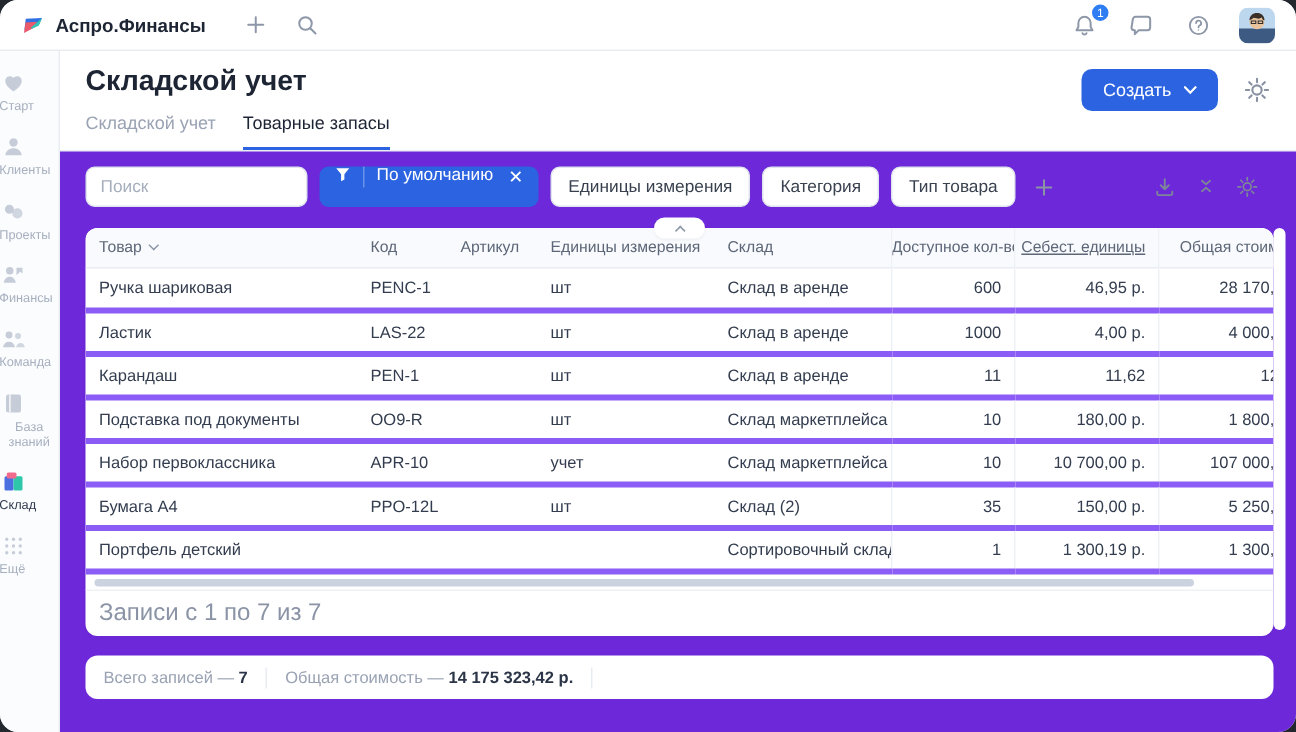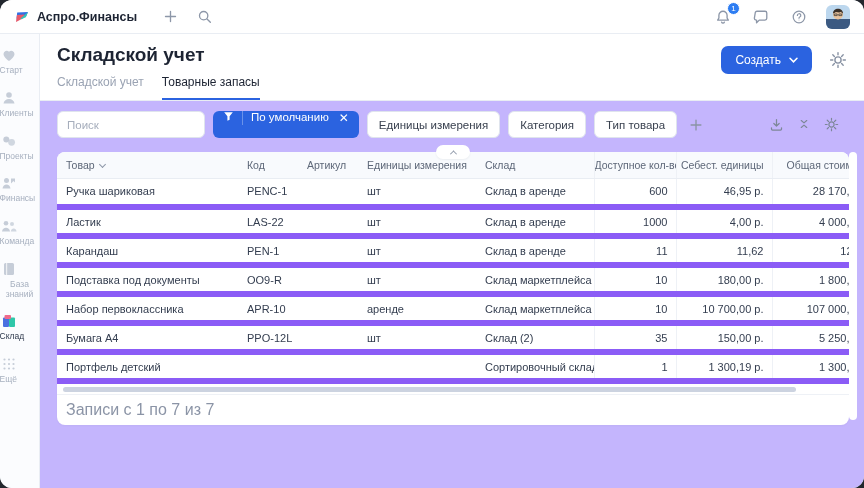--- a/index.html
+++ b/index.html
@@ -32,21 +32,21 @@
   .page-head { background:#fff; border-bottom:1px solid #e9edf3; padding:10px 17px 0 17px; display:flex; justify-content:space-between; flex:0 0 auto; }
   .page-title { font-size:19px; font-weight:bold; color:#1d2433; margin-bottom:9px; }
   .tabs { display:flex; gap:18px; }
   .tab { font-size:12px; color:#9aa3b3; padding-bottom:9px; cursor:pointer; border-bottom:2px solid transparent; }
   .tab.active { color:#1d2433; border-bottom-color:#2b63e0; }
   .head-right { display:flex; align-items:flex-start; gap:17px; padding-top:2px; }
   .btn-create { background:#2b63e0; color:#fff; border:none; border-radius:7px; height:28px; padding:0 14px; font-size:12px; font-family:inherit; display:flex; align-items:center; gap:8px; cursor:pointer; }
   .head-gear { color:#8892a3; margin-top:5px; cursor:pointer; }
 
   
-  .body { flex:1; background:#c4b5fd; padding:10px 4px 0 17px; position:relative; min-height:0; }
+  .body { flex:1; background:#6d28d9; padding:10px 4px 0 17px; position:relative; min-height:0; }
   .filter-row { display:flex; align-items:center; gap:8px; height:27px; margin-bottom:14px; width:792px; }
   .search-input { width:148px; height:27px; border:1px solid #dfe4ed; border-radius:6px; background:#fff; padding:0 9px; font-size:11.5px; font-family:inherit; color:#39414f; outline:none; }
   .search-input::placeholder { color:#a6aebc; }
   .chip { background:#2b63e0; color:#fff; border-radius:6px; height:27px; display:flex; padding:0 10px; gap:8px; font-size:11.5px; cursor:pointer; }
   .chip .sep { width:1px; height:14px; background:rgba(255,255,255,.3); }
   .chip .x { font-size:12px; cursor:pointer; margin-left:2px; }
   .fbtn { height:27px; background:#fff; border:1px solid #dfe4ed; border-radius:6px; padding:0 11px; font-size:11.5px; font-family:inherit; color:#39414f; cursor:pointer; }
   .plus-filter { color:#8a94a4; margin-left:3px; cursor:pointer; display:flex; }
   .filter-spacer { flex:1; }
   .view-icons { display:flex; gap:13px; color:#7d8798; margin-right:10px; }
@@ -54,21 +54,21 @@
 
   
   .table-wrap { position:relative; width:792px; }
   .collapse-pill { position:absolute; top:-7px; left:50%; margin-left:-17px; width:34px; height:14px; background:#fff; border-radius:7px; display:flex; align-items:center; justify-content:center; z-index:2; cursor:pointer; box-shadow:0 1px 2px rgba(40,50,70,.06); }
   .chev { display:inline-block; width:5px; height:5px; border-right:1.4px solid #8d97a8; border-bottom:1.4px solid #8d97a8; }
   .chev.up { transform:rotate(-135deg) translate(-1px,-1px); }
   .chev.down { transform:rotate(45deg); margin-left:5px; margin-bottom:2px; border-color:#8d97a8; }
   .table-card { background:#fff; border-radius:8px; overflow:hidden; width:792px; box-shadow:0 1px 2px rgba(40,50,70,.04); }
   table { table-layout:fixed; width:825px; border-collapse:collapse; }
   th { height:26px; background:#f8fafd; font-weight:normal; font-size:10.5px; color:#5d6778; text-align:left; padding:0 0 0 9px; border-bottom:1px solid #e9edf3; white-space:nowrap; overflow:hidden; cursor:pointer; }
-  td { height:29px; font-size:11px; color:#333d4f; padding:0 0 0 9px; border-bottom:6px solid #8b5cf6; white-space:nowrap; overflow:hidden; }
+  td { height:29px; font-size:11px; color:#333d4f; padding:0 0 0 9px; border-bottom:4px solid #8b5cf6; white-space:nowrap; overflow:hidden; }
   th.num, td.num { text-align:right; padding:0 8px 0 0; border-left:1px solid #eef1f6; }
   tr.data-row { cursor:pointer; }
   .hscroll { height:10px; display:flex; align-items:center; padding:0 6px; }
   .hscroll .thumb { height:5px; width:94%; background:#ccd3e0; border-radius:3px; cursor:pointer; }
   .table-footer { height:31px; display:flex; align-items:center; padding:0 9px; font-size:16px; color:#8b94a6; border-top:1px solid #eef1f6; }
 
   .vscroll { position:absolute; right:7px; top:51px; width:8px; height:268px; background:#fff; border-radius:4px; cursor:pointer; }
 
   
   .totals { margin-top:13px; width:792px; height:29px; background:#fff; border-radius:8px; display:flex; align-items:center; padding:0 12px; gap:12px; font-size:11px; color:#99a2b3; }
@@ -300,21 +300,21 @@
           <div class="table-card">
             <table>
               <thead>
                   <tr id="thead-row">
                     <th style="width: 181px;">Товар<span class="chev down"></span></th>
                     <th style="width: 60px;">Код</th>
                     <th style="width: 60px;">Артикул</th>
                     <th style="width: 118px;">Единицы измерения</th>
                     <th style="width: 118px;">Склад</th>
                     <th class="num" style="width: 82px;">Доступное кол-во</th>
-                    <th class="num" style="width: 96px;">Себест. единицы</th>
+                    <th class="num" style="width: 96px; text-decoration: underline;">Себест. единицы</th>
                     <th class="num" style="width: 110px;">Общая стоимость</th>
                   </tr>
                 </thead>
               <tbody id="tbody">
                   <tr class="data-row">
                     <td>Ручка шариковая</td>
                     <td>PENC-1</td>
                     <td></td>
                     <td>шт</td>
                     <td>Склад в аренде</td>
@@ -349,21 +349,21 @@
                     <td>шт</td>
                     <td>Склад маркетплейса</td>
                     <td class="num">10</td>
                     <td class="num">180,00 р.</td>
                     <td class="num">1 800,00 р.</td>
                   </tr>
                   <tr class="data-row">
                     <td>Набор первоклассника</td>
                     <td>APR-10</td>
                     <td></td>
-                    <td>аренде</td>
+                    <td>учет</td>
                     <td>Склад маркетплейса</td>
                     <td class="num">10</td>
                     <td class="num">10 700,00 р.</td>
                     <td class="num">107 000,00 р.</td>
                   </tr>
                   <tr class="data-row">
                     <td>Бумага А4</td>
                     <td>PPO-12L</td>
                     <td></td>
                     <td>шт</td>
@@ -386,16 +386,22 @@
             </table>
             <div class="hscroll">
               <div class="thumb"></div>
             </div>
             <div class="table-footer">Записи с 1 по 7 из 7</div>
           </div>
         </div>
 
         <div class="vscroll"></div>
 
+        <div class="totals">
+          <span><span>Всего записей —</span> <b>7</b></span>
+          <span class="div"></span>
+          <span><span>Общая стоимость —</span> <b>14 175 323,42 р.</b></span>
+          <span class="div"></span>
+        </div>
       </div>
     </div>
   </div>
 </div>
 
 </body></html>

